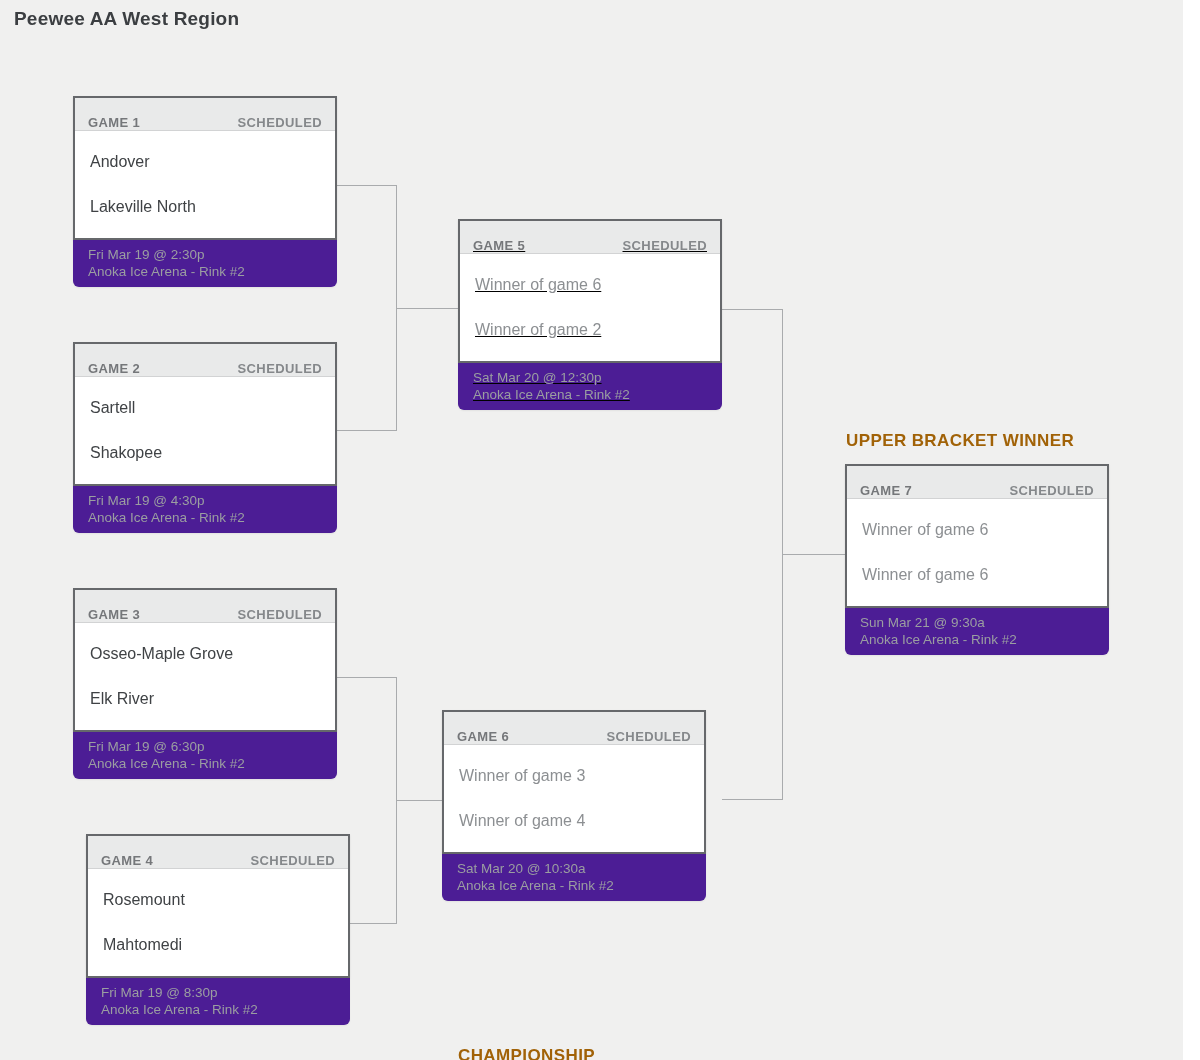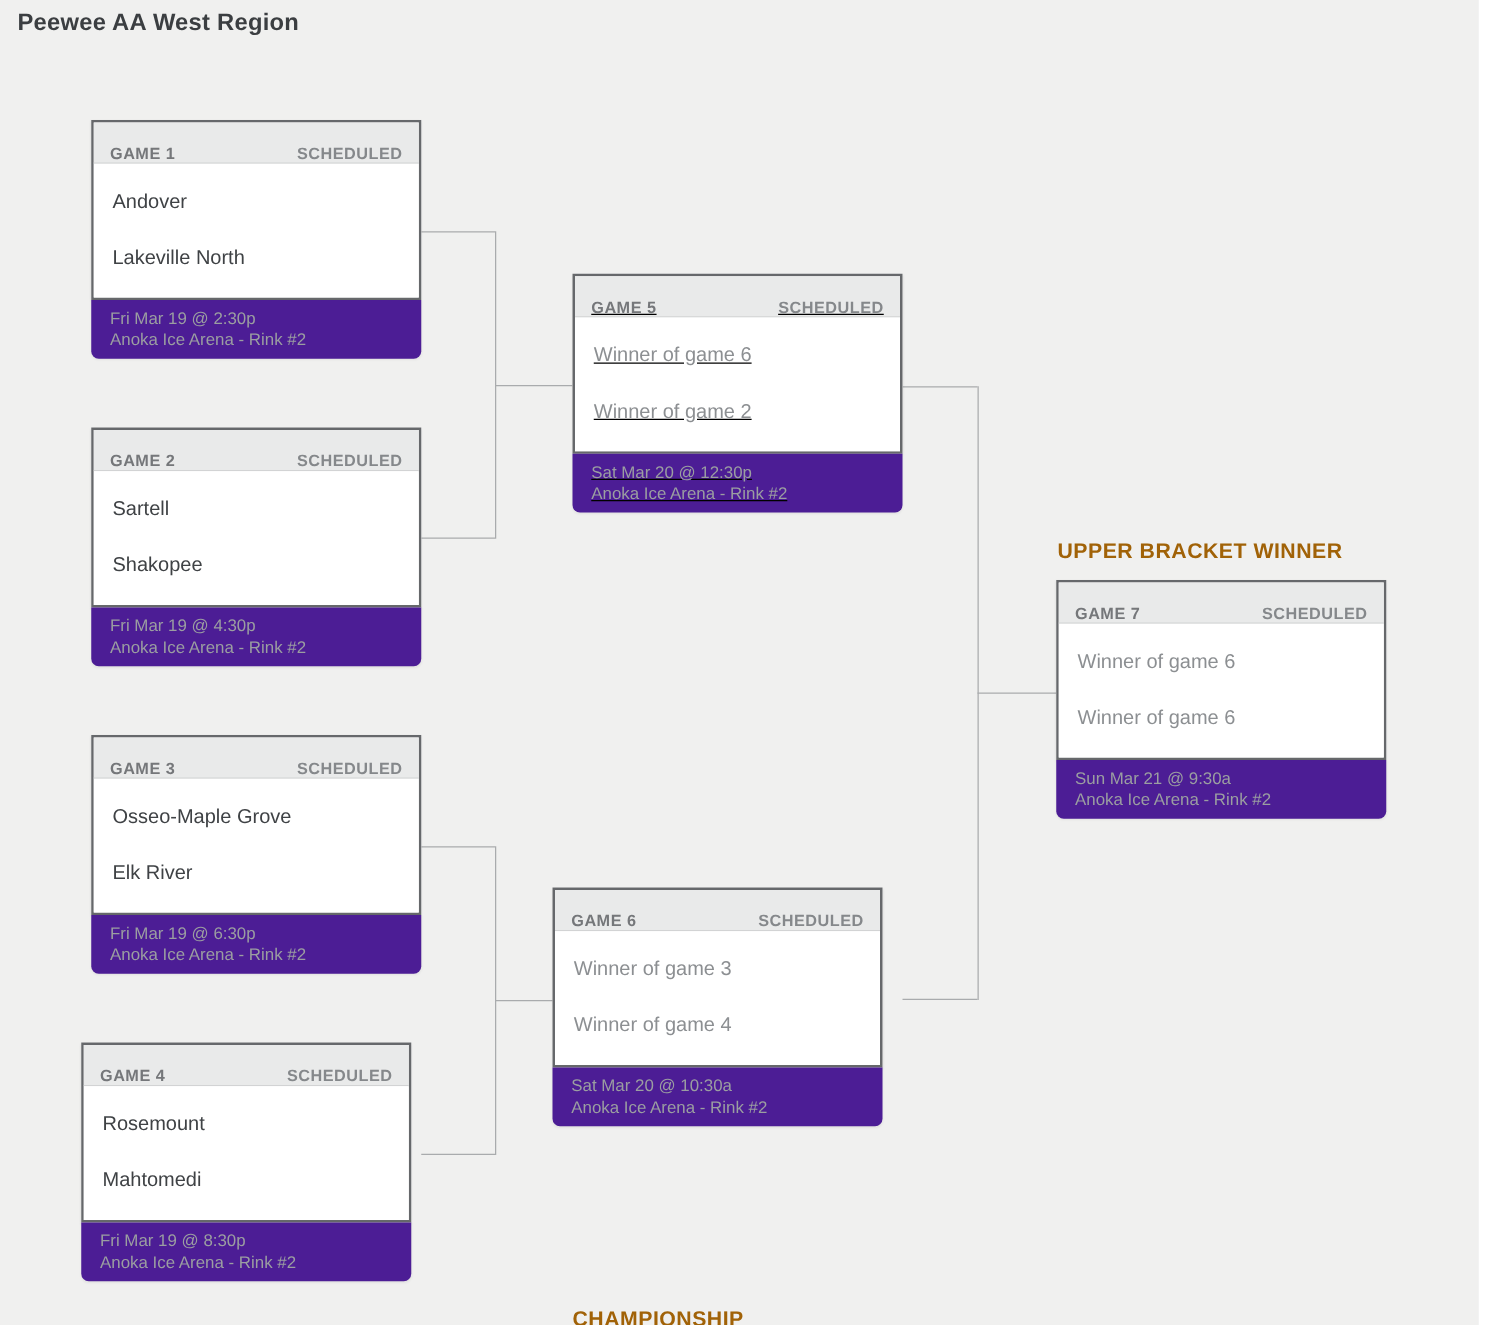--- a/index.html
+++ b/index.html
@@ -42,21 +42,21 @@
   .card-footer {
     background:#4c1d95; color:#9b9ea1; font-size:13.5px; line-height:17px;
     padding:6px 15px 7px; border-radius:0 0 6px 6px;
     box-shadow:0 1px 2px rgba(0,0,0,0.06);
   }
 
   
   .pos-g1 { left:73px;  top:96px;  }
   .pos-g2 { left:73px;  top:342px; }
   .pos-g3 { left:73px;  top:588px; }
-  .pos-g4 { left:65px;  top:834px; }
+  .pos-g4 { left:86px;  top:834px; }
   .pos-g5 { left:458px; top:219px;text-decoration:underline; }
   .pos-g6 { left:442px; top:710px; }
   .pos-g7 { left:845px; top:464px; }
 
   
   .line { position:absolute; background:#a9abad; }
   .h { height:1px; }
   .v { width:1px; }
   .l-g1  { left:337px; top:185px; width:59px; }
   .l-g2  { left:337px; top:430px; width:59px; }

